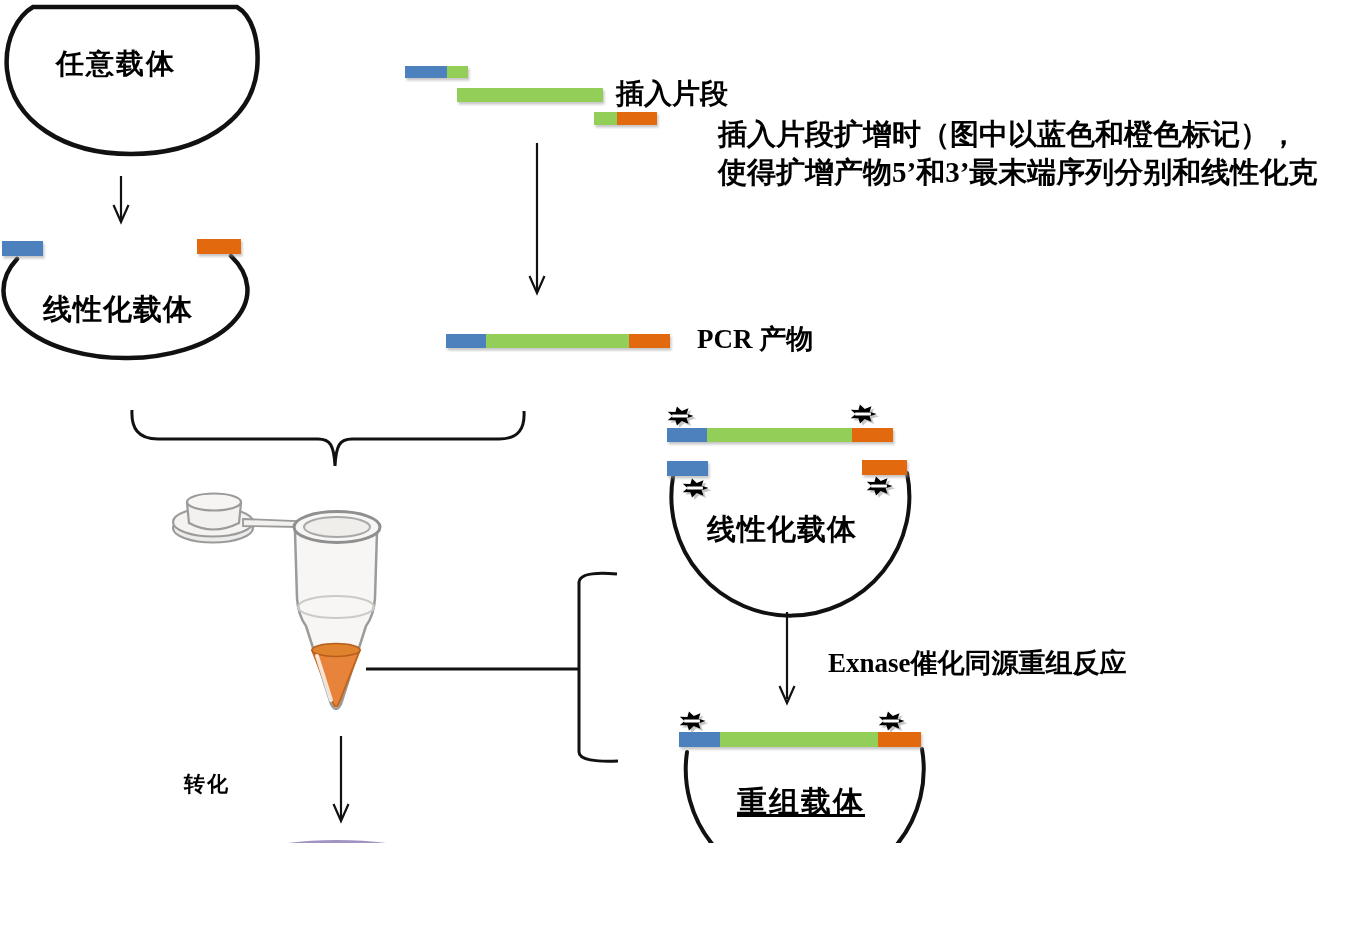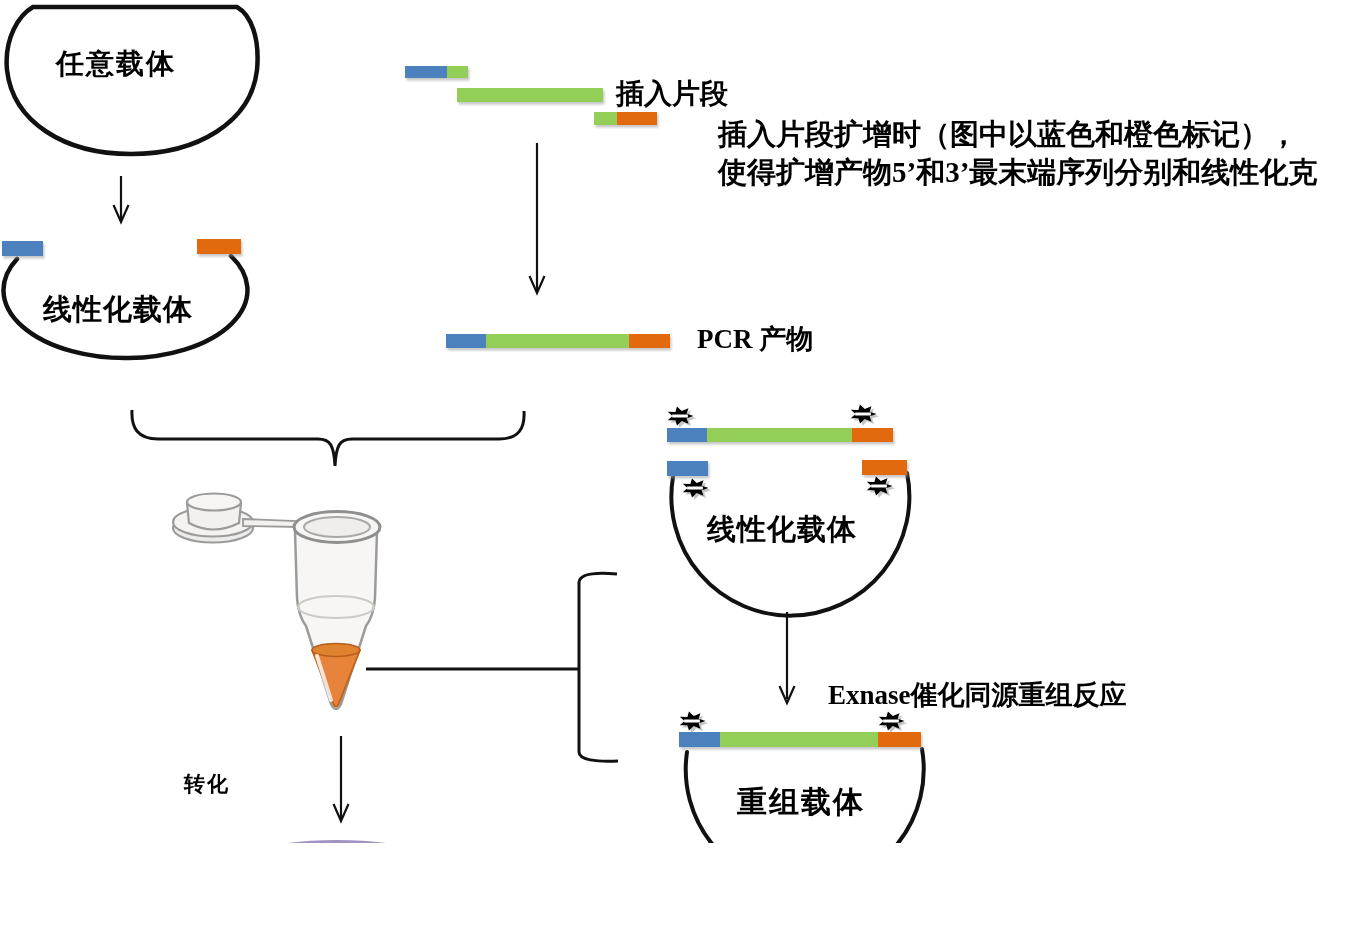--- a/index.html
+++ b/index.html
@@ -189,19 +189,19 @@
 
   <div class="lbl" style="left:697px;top:306px;font-size:27px;margin-top:15px;">PCR 产物</div>
 
   <div class="lbl" style="left:718px;top:115px;font-size:29px;line-height:38px;">
     <div class="desc-line">插入片段扩增时（图中以蓝色和橙色标记），</div>
     <div class="desc-line">使得扩增产物5’和3’最末端序列分别和线性化克</div>
   </div>
 
   <div class="lbl" style="left:707px;top:510px;font-size:29px;letter-spacing:1px;">线性化载体</div>
 
-  <div class="lbl" style="left:828px;top:645px;font-size:27px;margin-top:32px;">Exnase催化同源重组反应</div>
-
-  <div class="lbl" style="left:737px;top:782px;font-size:30px;letter-spacing:2px;">重组载体</div>
+  <div class="lbl" style="left:828px;top:645px;font-size:27px;">Exnase催化同源重组反应</div>
+
+  <div class="lbl" style="left:737px;top:782px;font-size:30px;letter-spacing:2px;text-decoration:underline;">重组载体</div>
 
   <div class="lbl" style="left:184px;top:770px;font-size:21px;letter-spacing:2px;">转化</div>
 
 </div>
 
 </body></html>

